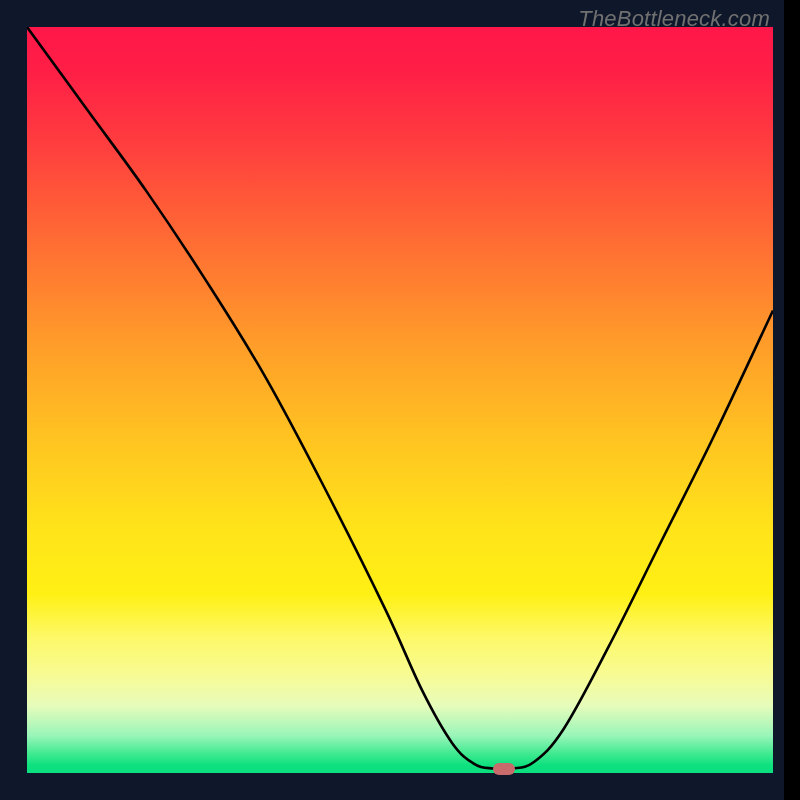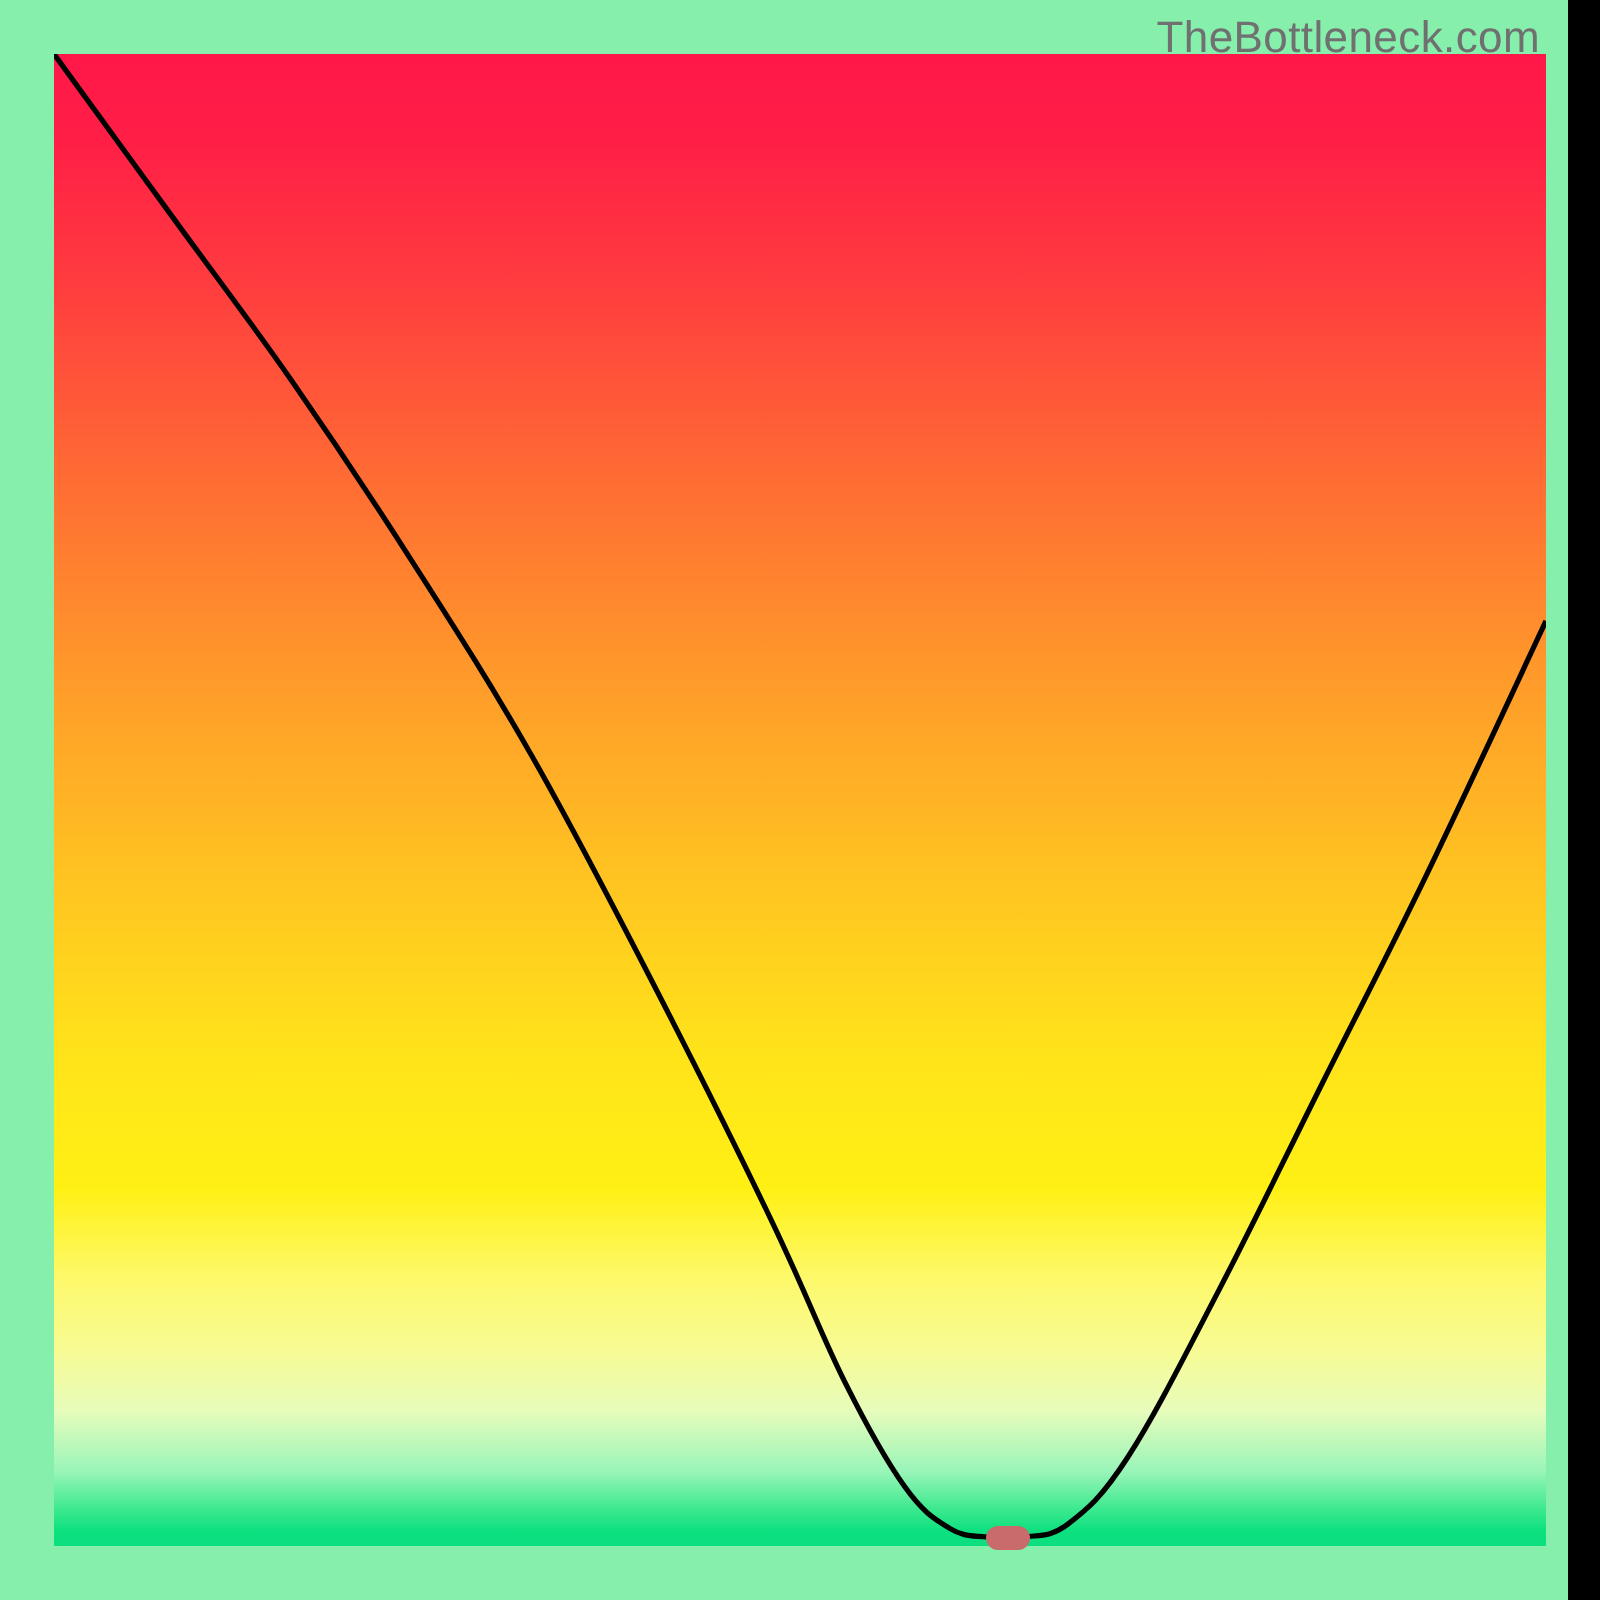--- a/index.html
+++ b/index.html
@@ -7,21 +7,22 @@
     width: 800px;
     height: 800px;
     background: #000;
     position: relative;
     font-family: Arial, sans-serif;
   }
   .container {
     width: 784px;
     height: 800px;
     position: relative;
-    background: #86efac;
+    background: #0f172a;
+    font-style: italic;
   }
   .watermark {
     position: absolute;
     top: 6px;
     right: 14px;
     color: #707070;
     font-size: 22px;
     font-weight: 500;
     z-index: 20;
     letter-spacing: 0.2px;

